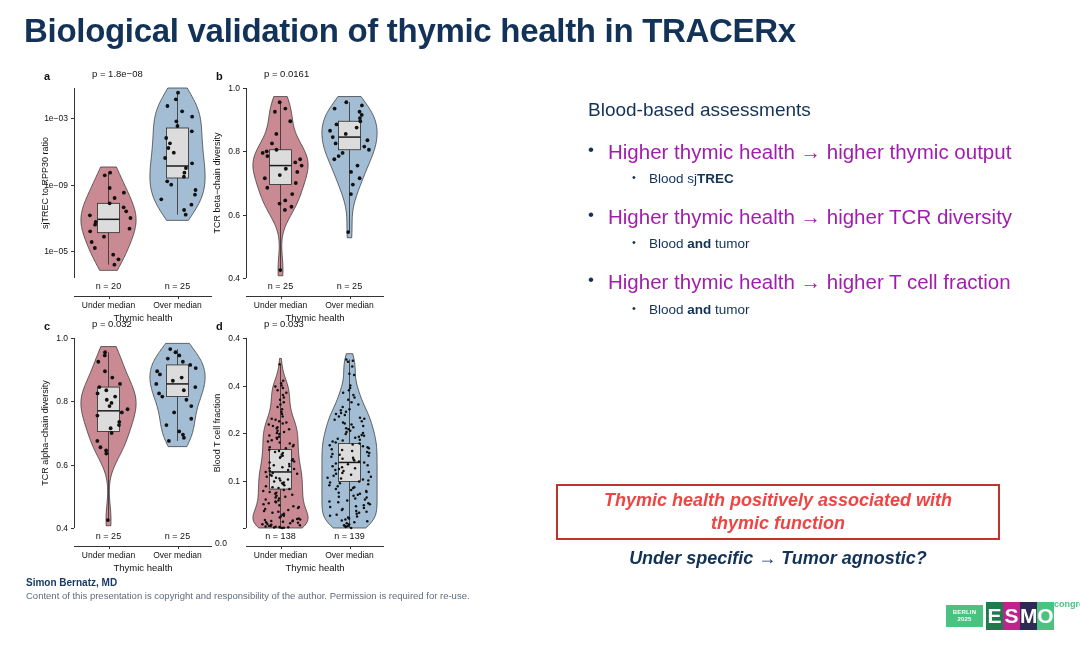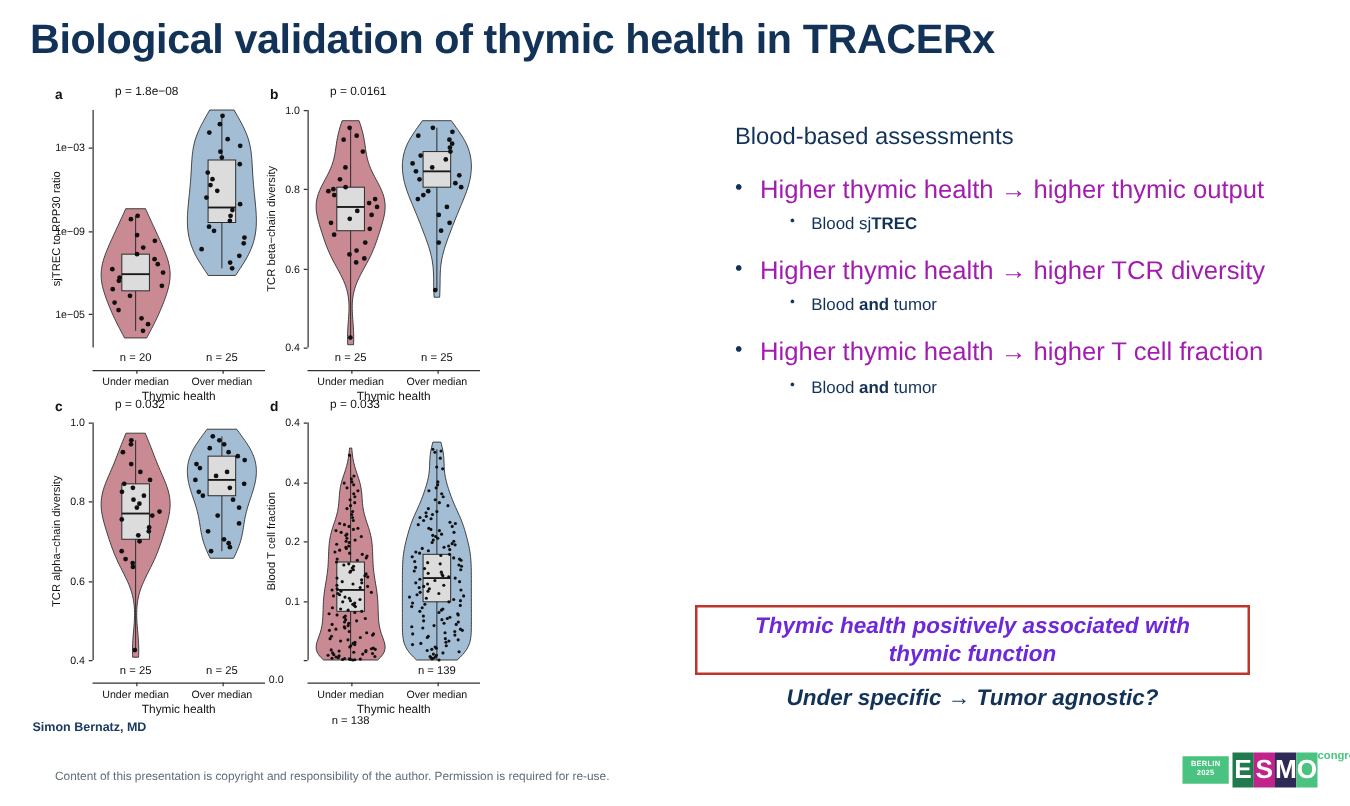--- a/index.html
+++ b/index.html
@@ -48,30 +48,30 @@
   .sub-text b{font-weight:bold;}
 
   
   #conclusion-box{
     position:absolute;left:556px;top:484px;width:444px;height:56px;
     border:2px solid #c0342c;box-sizing:border-box;
     display:flex;align-items:center;justify-content:center;
     text-align:center;
   }
   #conclusion-box .ct{
-    font-size:18px;font-weight:bold;font-style:italic;color:#6d28d9;line-height:1.3;
+    font-size:18px;font-weight:bold;font-style:italic;color:#ef4444;line-height:1.3;
   }
   #host-line{
     position:absolute;left:556px;top:548px;width:444px;text-align:center;
     font-size:18px;font-weight:bold;font-style:italic;color:#123258;white-space:nowrap;
   }
 
   
   #author{position:absolute;left:26px;top:577px;font-size:10px;font-weight:bold;color:#1a3a63;}
-  #copyright{position:absolute;left:26px;top:616px;font-size:9.5px;color:#5f6b7a;margin-left:18px;}
+  #copyright{position:absolute;left:26px;top:590px;font-size:9.5px;color:#5f6b7a;}
 
   
   #esmo-logo{position:absolute;left:946px;top:597px;width:122px;height:38px;}
   #berlin-box{position:absolute;left:0;top:8px;width:37px;height:22px;background:#49c37f;
      display:flex;flex-direction:column;align-items:center;justify-content:center;}
   #berlin-box span{font-size:6px;font-weight:bold;color:#ffffff;line-height:1.15;letter-spacing:0.2px;}
   .esmo-letter{position:absolute;top:5px;width:17px;height:28px;
      color:#fff;font-size:21px;font-weight:bold;line-height:28px;text-align:center;}
   #esmo-e{left:40px;background:#1f7a4d;}
   #esmo-s{left:57px;background:#c0248c;}
@@ -638,21 +638,21 @@
             <circle cx="146.72" cy="207.25" r="1.25" fill="#101010"></circle>
             <circle cx="149.14" cy="208.20" r="1.25" fill="#101010"></circle>
             <circle cx="144.07" cy="209.15" r="1.25" fill="#101010"></circle>
             <circle cx="148.28" cy="209.63" r="1.25" fill="#101010"></circle>
             <circle cx="144.73" cy="210.10" r="1.25" fill="#101010"></circle>
             <circle cx="146.63" cy="210.57" r="1.25" fill="#101010"></circle>
             <circle cx="145.63" cy="211.05" r="1.25" fill="#101010"></circle>
             <circle cx="151.20" cy="212.00" r="1.25" fill="#101010"></circle>
           </g>
         </svg>
-        <div class="nlabel" style="left: 46px; width: 69px; top: 215px; margin-top: 40px;">n = 138</div>
+        <div class="nlabel" style="left: 46px; width: 69px; top: 215px;">n = 138</div>
         <div class="axisline" style="left: 80.5px; top: 230px; width: 1px; height: 3px;"></div>
         <div class="xtick-lab" style="left: 40px; width: 81px; top: 234px;">Under median</div>
         <div class="nlabel" style="left: 115px; width: 69px; top: 215px;">n = 139</div>
         <div class="axisline" style="left: 149.5px; top: 230px; width: 1px; height: 3px;"></div>
         <div class="xtick-lab" style="left: 109px; width: 81px; top: 234px;">Over median</div>
         <div class="xtitle" style="left: 46px; width: 138px; top: 246px;">Thymic health</div>
       </div>
   </div>
 
   <div id="right-col">

